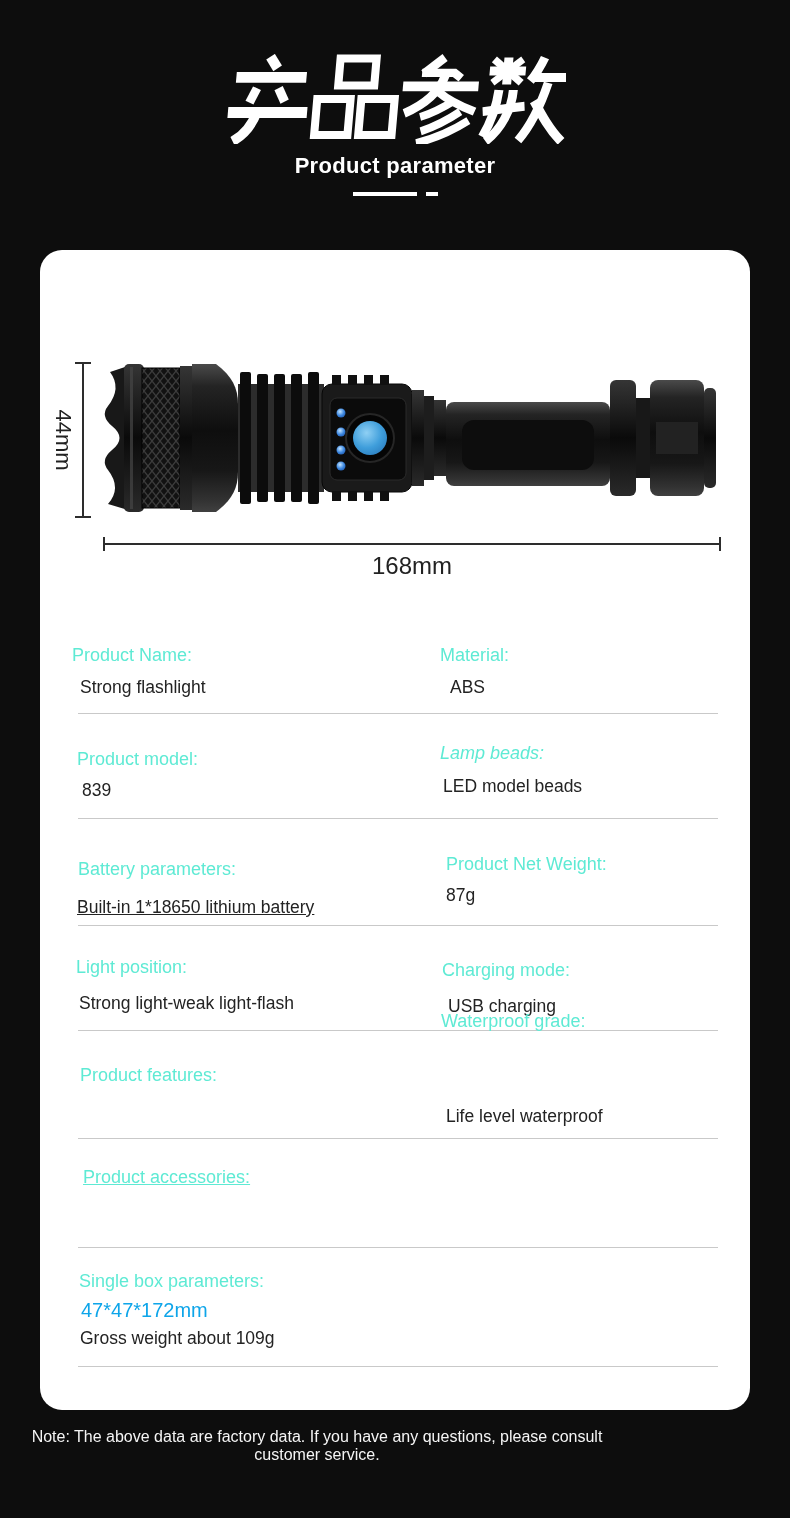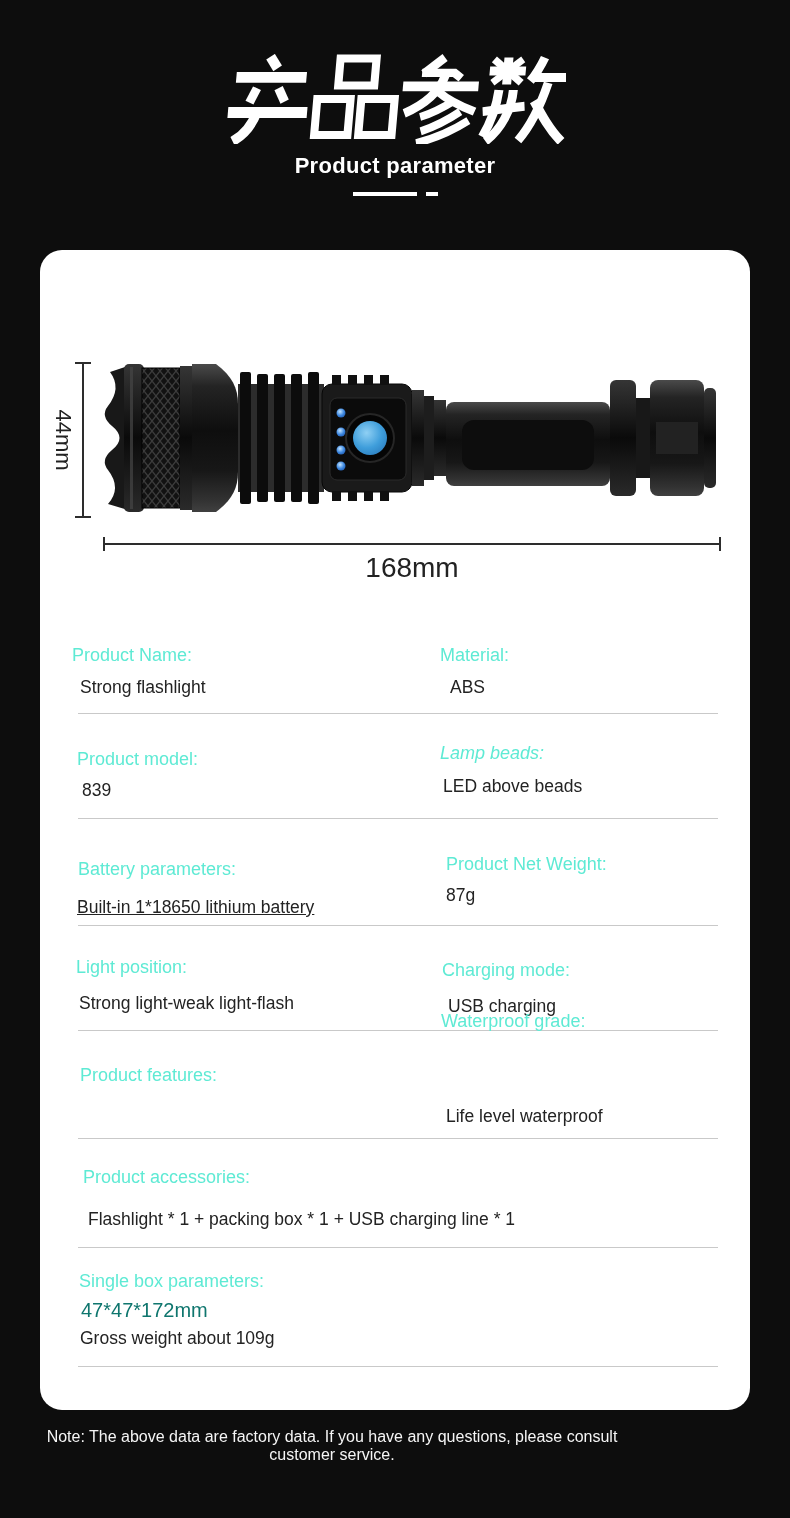--- a/index.html
+++ b/index.html
@@ -23,29 +23,29 @@
   .panel{left:40px;top:250px;width:710px;height:1160px;background:#ffffff;border-radius:22px;}
 
   
   .flashlight{left:100px;top:356px;width:620px;height:164px;}
   .dim-v-line{left:82px;top:363px;width:2px;height:154px;background:#2d2d2d;}
   .dim-v-cap{left:75px;width:16px;height:2px;background:#2d2d2d;}
   .dim-v-label{left:63px;top:440px;transform:translate(-50%,-50%) rotate(90deg);
     font-size:22px;color:#222;white-space:nowrap;}
   .dim-h-line{left:104px;top:543px;width:616px;height:2px;background:#2d2d2d;}
   .dim-h-cap{top:537px;width:2px;height:14px;background:#2d2d2d;}
-  .dim-h-label{left:104px;top:552px;width:616px;text-align:center;font-size:28px;color:#222;}
+  .dim-h-label{left:104px;top:552px;width:616px;text-align:center;font-size:24px;color:#222;}
 
   
   .lbl{font-size:18px;line-height:22px;color:#5eead4;white-space:nowrap;text-align:center;}
   .val{font-size:17.5px;line-height:20px;color:#232323;white-space:nowrap;}
-  .val-big{font-size:20px;line-height:23px;color:#0f766e;white-space:nowrap;}
+  .val-big{font-size:20px;line-height:23px;color:#0ea5e9;white-space:nowrap;}
   .row-divider{left:78px;width:640px;height:1px;background:#c9c9c9;}
 
-  .note{left:0;top:1428px;width:634px;text-align:center;color:#f5f5f5;font-size:16px;margin-left:15px;}
+  .note{left:0;top:1428px;width:634px;text-align:center;color:#f5f5f5;font-size:16px;}
 </style>
 </head>
 <body>
 
 <div class="page">
 
   <span class="sr">产品参数</span>
 
   <div class="abs title-art" role="img" aria-label="产品参数">
     <svg width="342" height="90" viewBox="0 0 380 100" fill="none" stroke="#ffffff" stroke-linecap="butt">
@@ -197,42 +197,41 @@
 
   <div class="abs lbl" style="left:72px;top:644px;">Product Name:</div>
   <div class="abs val" style="left:80px;top:677px;">Strong flashlight</div>
   <div class="abs lbl" style="left:440px;top:644px;">Material:</div>
   <div class="abs val" style="left:450px;top:677px;">ABS</div>
   <div class="abs row-divider" style="top:713px;"></div>
 
   <div class="abs lbl" style="left:77px;top:748px;">Product model:</div>
   <div class="abs val" style="left:82px;top:780px;">839</div>
   <div class="abs lbl" style="left:440px;top:742px;font-style:italic;">Lamp beads:</div>
-  <div class="abs val" style="left:443px;top:776px;">LED above beads</div>
+  <div class="abs val" style="left:443px;top:776px;">LED model beads</div>
   <div class="abs row-divider" style="top:818px;"></div>
 
   <div class="abs lbl" style="left:78px;top:858px;">Battery parameters:</div>
   <div class="abs val" style="left:77px;top:897px;text-decoration:underline;">Built-in 1*18650 lithium battery</div>
   <div class="abs lbl" style="left:446px;top:853px;">Product Net Weight:</div>
   <div class="abs val" style="left:446px;top:885px;">87g</div>
   <div class="abs row-divider" style="top:925px;"></div>
 
   <div class="abs lbl" style="left:76px;top:956px;">Light position:</div>
   <div class="abs val" style="left:79px;top:993px;">Strong light-weak light-flash</div>
   <div class="abs lbl" style="left:442px;top:959px;">Charging mode:</div>
   <div class="abs val" style="left:448px;top:996px;">USB charging</div>
   <div class="abs row-divider" style="top:1030px;"></div>
 
   <div class="abs lbl" style="left:80px;top:1064px;">Product features:</div>
   <div class="abs lbl" style="left:441px;top:1010px;">Waterproof grade:</div>
   <div class="abs val" style="left:446px;top:1106px;">Life level waterproof</div>
   <div class="abs row-divider" style="top:1138px;"></div>
 
-  <div class="abs lbl" style="left:83px;top:1166px;">Product accessories:</div>
-  <div class="abs val" style="left:88px;top:1209px;">Flashlight * 1 + packing box * 1 + USB charging line * 1</div>
+  <div class="abs lbl" style="left:83px;top:1166px;text-decoration:underline;">Product accessories:</div>
   <div class="abs row-divider" style="top:1247px;"></div>
 
   <div class="abs lbl" style="left:79px;top:1270px;">Single box parameters:</div>
   <div class="abs val-big" style="left:81px;top:1299px;">47*47*172mm</div>
   <div class="abs val" style="left:80px;top:1328px;">Gross weight about 109g</div>
   <div class="abs row-divider" style="top:1366px;"></div>
 
   <div class="abs note">Note: The above data are factory data. If you have any questions, please consult customer service.</div>
 
 </div>

